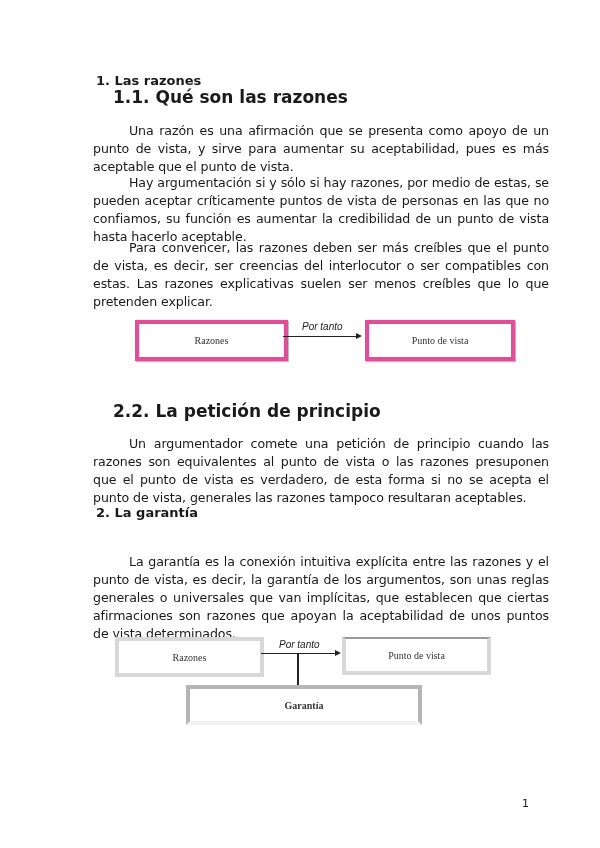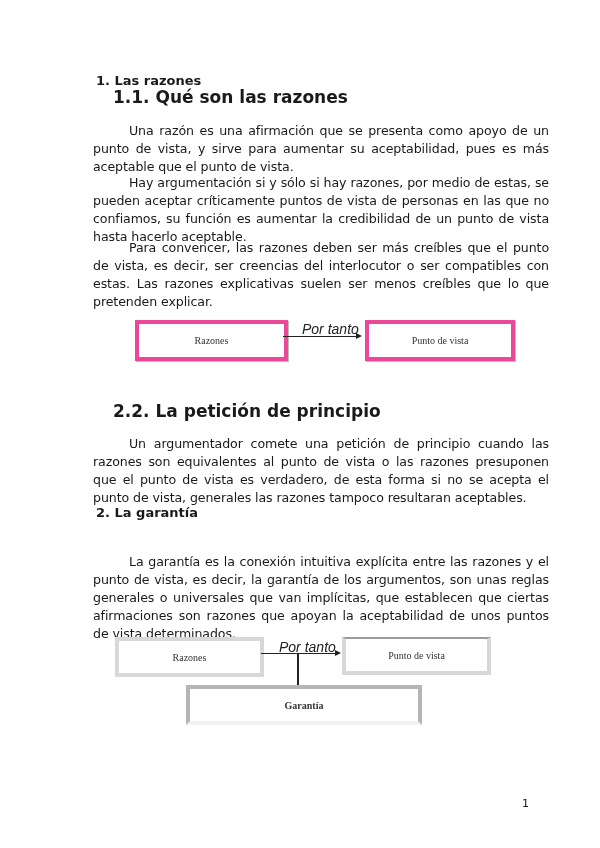--- a/index.html
+++ b/index.html
@@ -13,21 +13,21 @@
   .para {
     position: absolute; left: 73px; width: 456px; font-size: 12.6px; line-height: 18px;
     text-align: justify; text-indent: 36px; margin: 16px; letter-spacing: -0.1px;
   }
   .box {
     position: absolute; background: #fff; border: 4px solid #ec4899;
     box-shadow: 1px 1px 0 #bdbdbd;
     font-family: "Liberation Serif", serif; font-size: 10px; color: #333;
     display: flex; align-items: center; justify-content: center;
   }
-  .arrow-label { position: absolute; font-family: "Liberation Sans", sans-serif; font-style: italic; font-size: 14px; color: #222; }
+  .arrow-label { position: absolute; font-family: "Liberation Sans", sans-serif; font-style: italic; font-size: 10px; color: #222; }
   .line { position: absolute; background: #222; }
   .arrowhead { position: absolute; width: 0; height: 0; border-top: 3px solid transparent; border-bottom: 3px solid transparent; border-left: 6px solid #222; }
   .pagenum { position: absolute; left: 518px; top: 797px; font-size: 11px; }
 </style>
 </head>
 <body>
 
 <div class="page">
 
   <div class="h1" style="top:72px;">1. Las razones</div>

